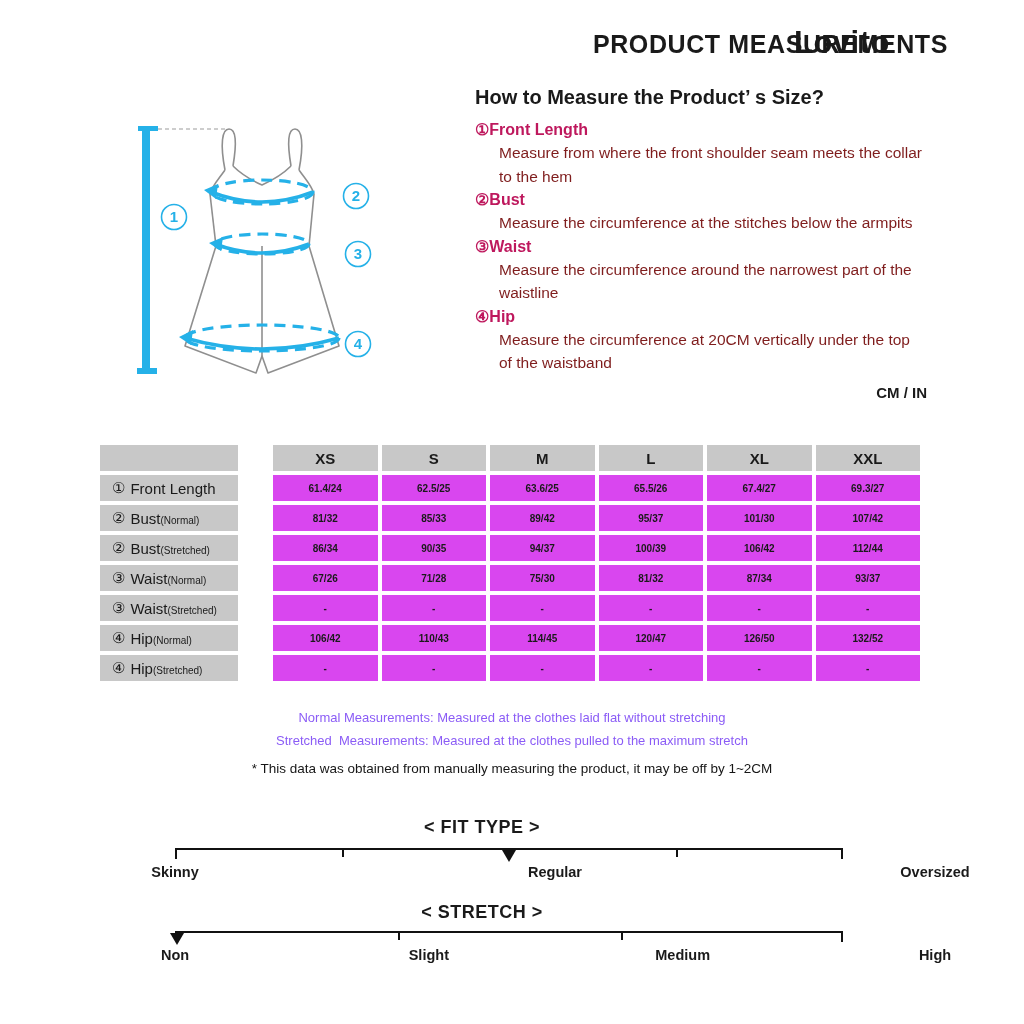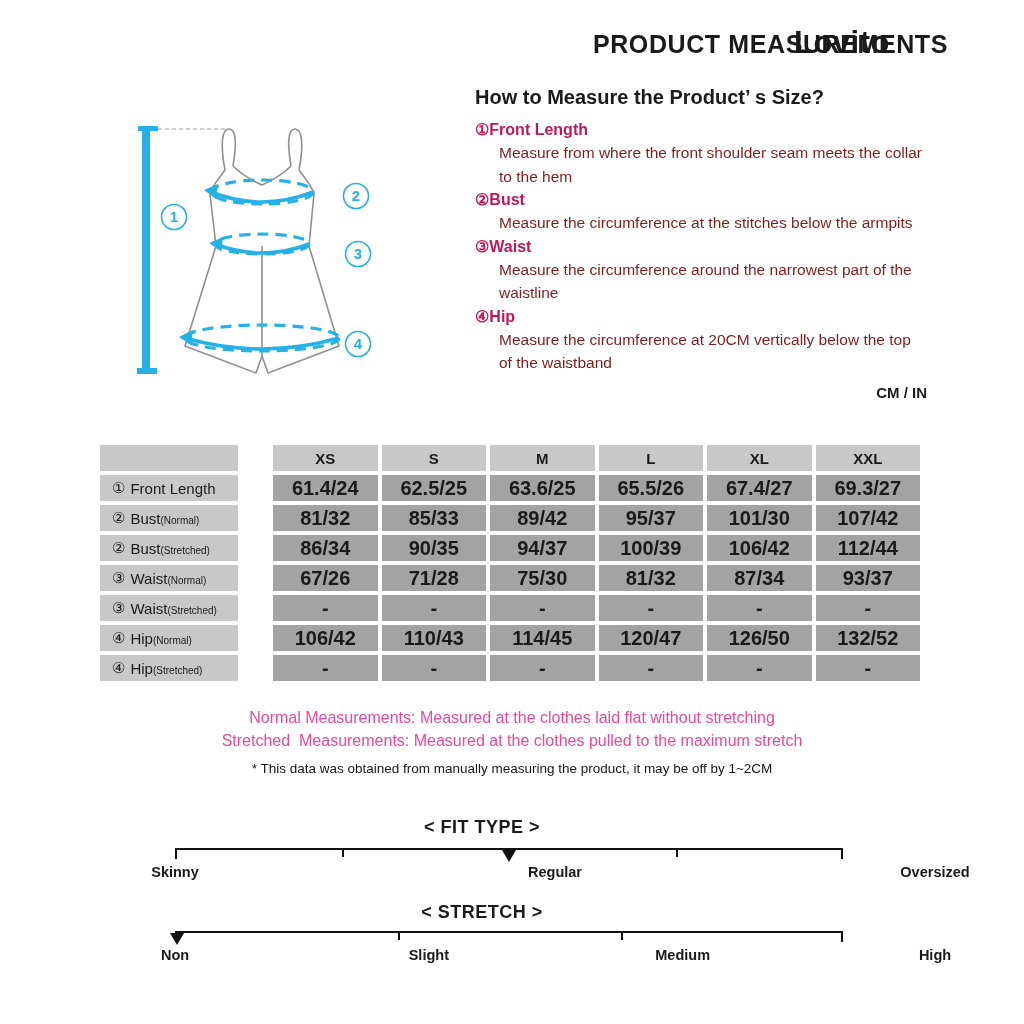--- a/index.html
+++ b/index.html
@@ -30,26 +30,26 @@
   .tlabels { width:138px; margin-right:35px; display:flex; flex-direction:column; }
   .lcell { background:#c8c8c8; height:26px; margin-bottom:4px; display:flex;
     align-items:center; padding-left:12px; box-sizing:border-box; font-size:15px; }
   .lnum { margin-right:5px; font-size:15px; }
   .lname { font-weight:400; }
   .lsub { font-size:10px; margin-top:4px; }
   .tdata { flex:1; display:grid; grid-template-columns:repeat(6,1fr);
     grid-auto-rows:26px; gap:4px; }
   .hcell { background:#c8c8c8; font-weight:700; font-size:15px;
     display:flex; align-items:center; justify-content:center; }
-  .vcell { background:#a3a3a3; font-weight:700; font-size:20px;
+  .vcell { background:#d946ef; font-weight:700; font-size:10px;
     display:flex; align-items:center; justify-content:center; }
 
   
   .notes { top:706px; left:0; width:1024px; text-align:center; }
-  .note-line { font-size:16px; line-height:23px; color:#ec4899; white-space:pre-wrap; }
+  .note-line { font-size:13px; line-height:23px; color:#8b5cf6; white-space:pre-wrap; }
   .disclaimer { font-size:13.5px; margin-top:9px; color:#161616; }
 
   
   .scale-title { left:0; width:964px; text-align:center; font-weight:700;
     font-size:18px; letter-spacing:.5px; }
   .scale { left:175px; width:668px; height:14px; border-top:2.5px solid #111; }
   .tick { position:absolute; top:0; width:2px; background:#111; }
   .tick.end { height:9px; }
   .tick.mid { height:7px; }
   .marker { position:absolute; top:0; width:0; height:0;
@@ -126,21 +126,21 @@
   <div>
     <div class="mi-head"><span>②</span><span>Bust</span></div>
     <div class="mi-desc">Measure the circumference at the stitches below the armpits</div>
   </div>
   <div>
     <div class="mi-head"><span>③</span><span>Waist</span></div>
     <div class="mi-desc">Measure the circumference around the narrowest part of the waistline</div>
   </div>
   <div>
     <div class="mi-head"><span>④</span><span>Hip</span></div>
-    <div class="mi-desc">Measure the circumference at 20CM vertically below the top of the waistband</div>
+    <div class="mi-desc">Measure the circumference at 20CM vertically under the top of the waistband</div>
   </div>
 
   <div class="unit">CM / IN</div>
 </div>
 
 <div class="abs size-table">
   <div class="tlabels">
     <div class="lcell"></div>
     <div class="lcell">
         <span class="lnum">①</span>

